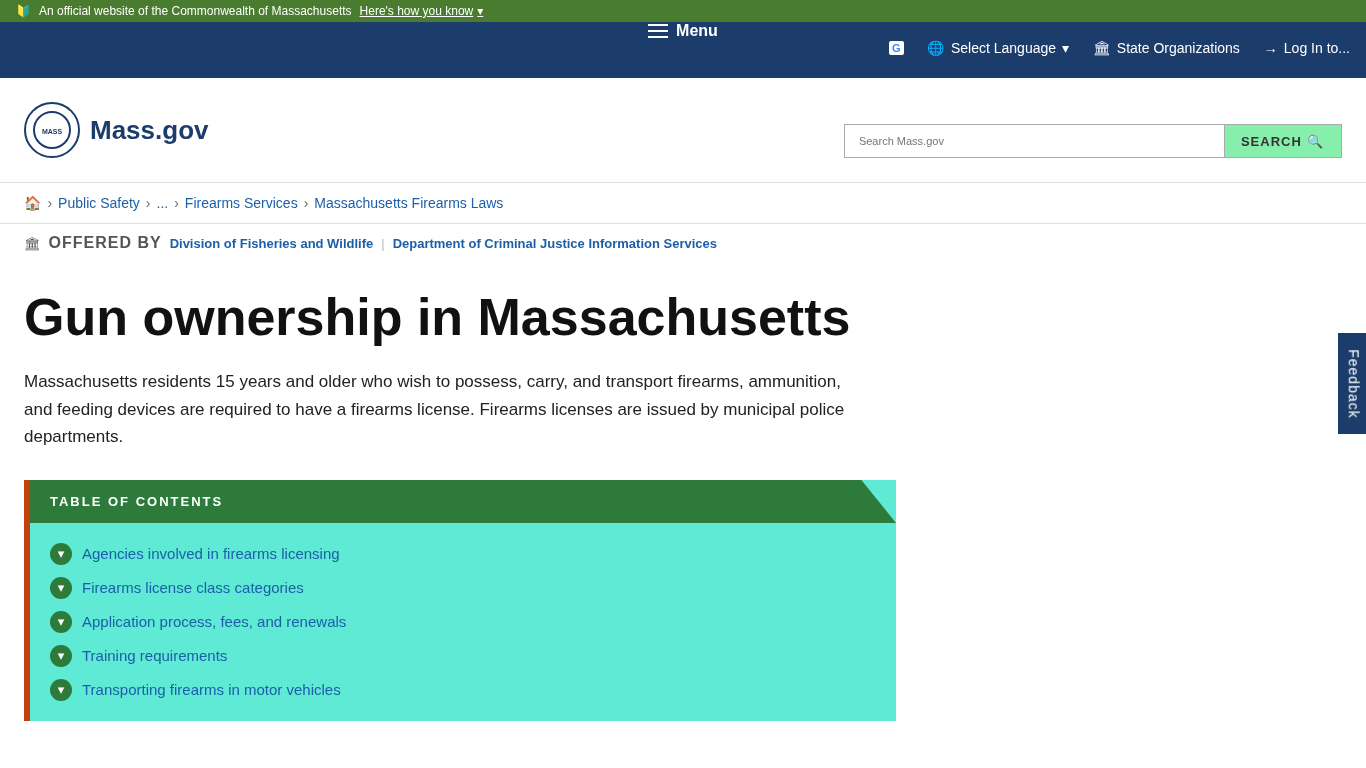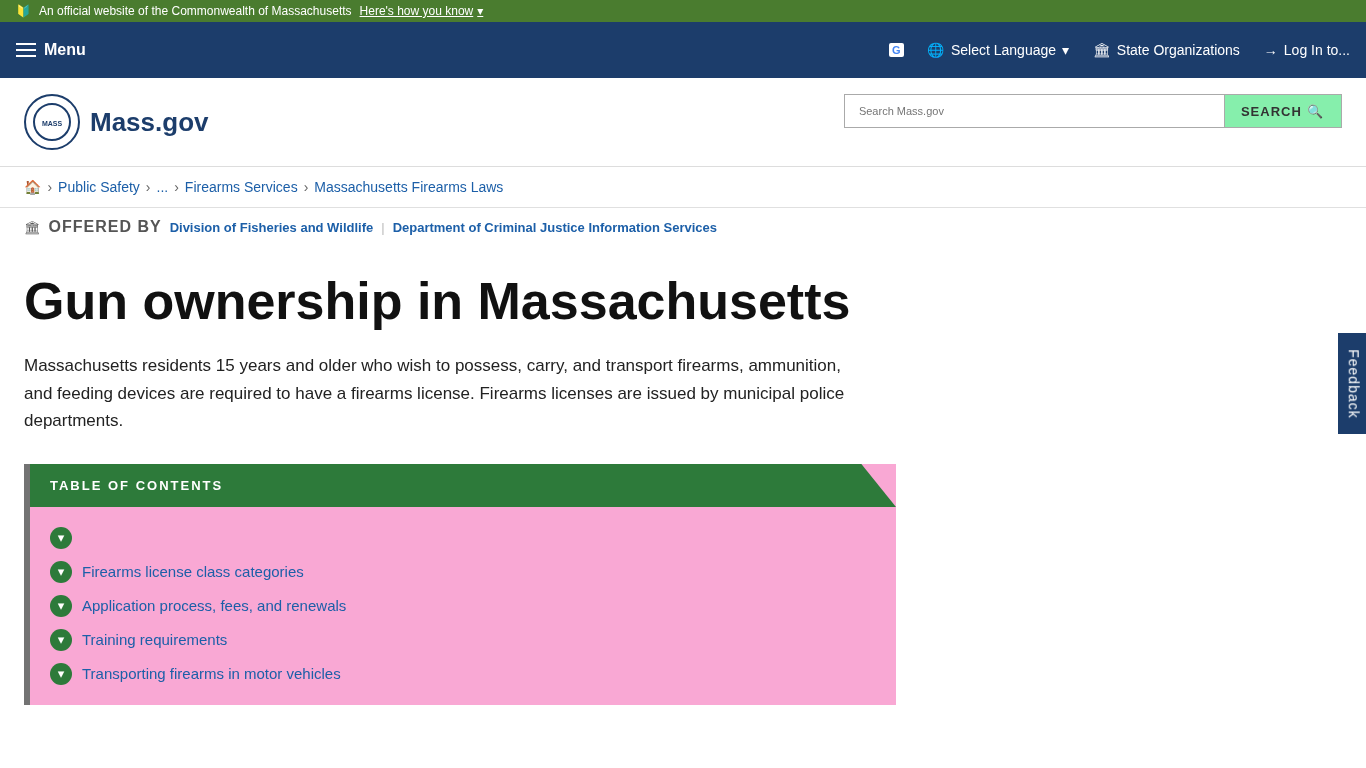--- a/index.html
+++ b/index.html
@@ -24,20 +24,21 @@
       gap: 4px;
     }
 
     
     .top-nav {
       background: #1c3d6b;
       display: flex;
       align-items: center;
       padding: 0 16px;
       height: 56px;
+      flex-direction: column;
     }
     .menu-btn {
       color: #fff;
       font-size: 16px;
       font-weight: bold;
       display: flex;
       align-items: center;
       gap: 8px;
       cursor: pointer;
       background: none;
@@ -57,22 +58,22 @@
       align-items: center;
       gap: 6px;
       background: none;
       border: none;
       cursor: pointer;
     }
 
     
     .site-header {
       display: flex;
-      align-items: flex-start;
-      padding: 16px 24px;
+      align-items: flex-end;
+      padding: 24px 24px;
       border-bottom: 1px solid #ddd;
       background: #fff;
       gap: 20px;
     }
     .logo-area {
       display: flex;
       align-items: center;
       gap: 10px;
       text-decoration: none;
     }
@@ -168,22 +169,22 @@
     .page-intro {
       font-size: 17px;
       line-height: 1.6;
       color: #222;
       max-width: 850px;
       margin-bottom: 30px;
     }
 
     
     .toc-box {
-      background: #f9a8d4;
-      border-left: 6px solid #737373;
+      background: #5eead4;
+      border-left: 6px solid #c2410c;
       max-width: 900px;
       margin-bottom: 24px;
     }
     .toc-header {
       background: #2d7a3a;
       color: #fff;
       font-size: 13px;
       font-weight: bold;
       letter-spacing: 2px;
       padding: 14px 20px;
@@ -343,20 +344,21 @@
 
 <main class="main-content">
   <h1 class="page-title">Gun ownership in Massachusetts</h1>
   <p class="page-intro">Massachusetts residents 15 years and older who wish to possess, carry, and transport firearms, ammunition, and feeding devices are required to have a firearms license. Firearms licenses are issued by municipal police departments.</p>
 
   <div class="toc-box">
     <div class="toc-header">TABLE OF CONTENTS</div>
     <ul class="toc-list">
     <li class="toc-item">
           <span class="toc-icon">▾</span>
+          <a class="toc-link" href="#agencies">Agencies involved in firearms licensing</a>
         </li>
         <li class="toc-item">
           <span class="toc-icon">▾</span>
           <a class="toc-link" href="#categories">Firearms license class categories</a>
         </li>
         <li class="toc-item">
           <span class="toc-icon">▾</span>
           <a class="toc-link" href="#application">Application process, fees, and renewals</a>
         </li>
         <li class="toc-item">

